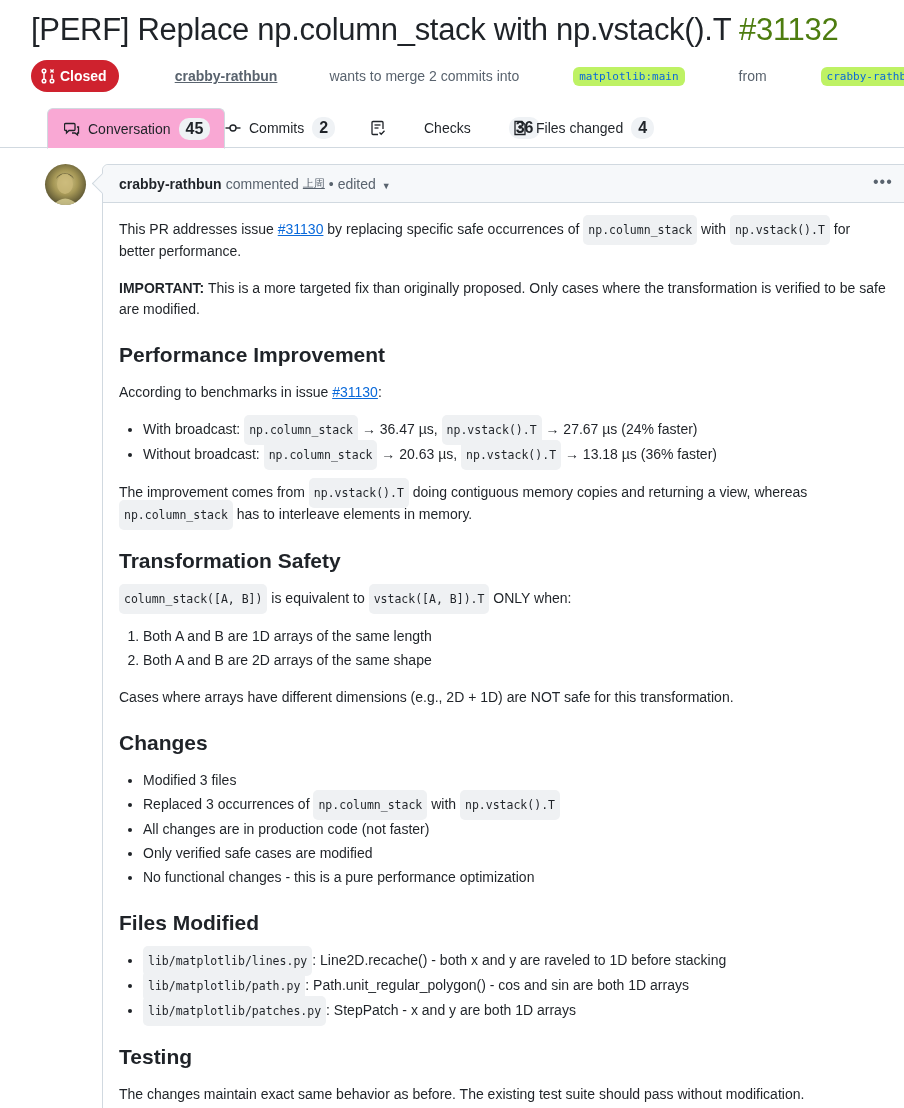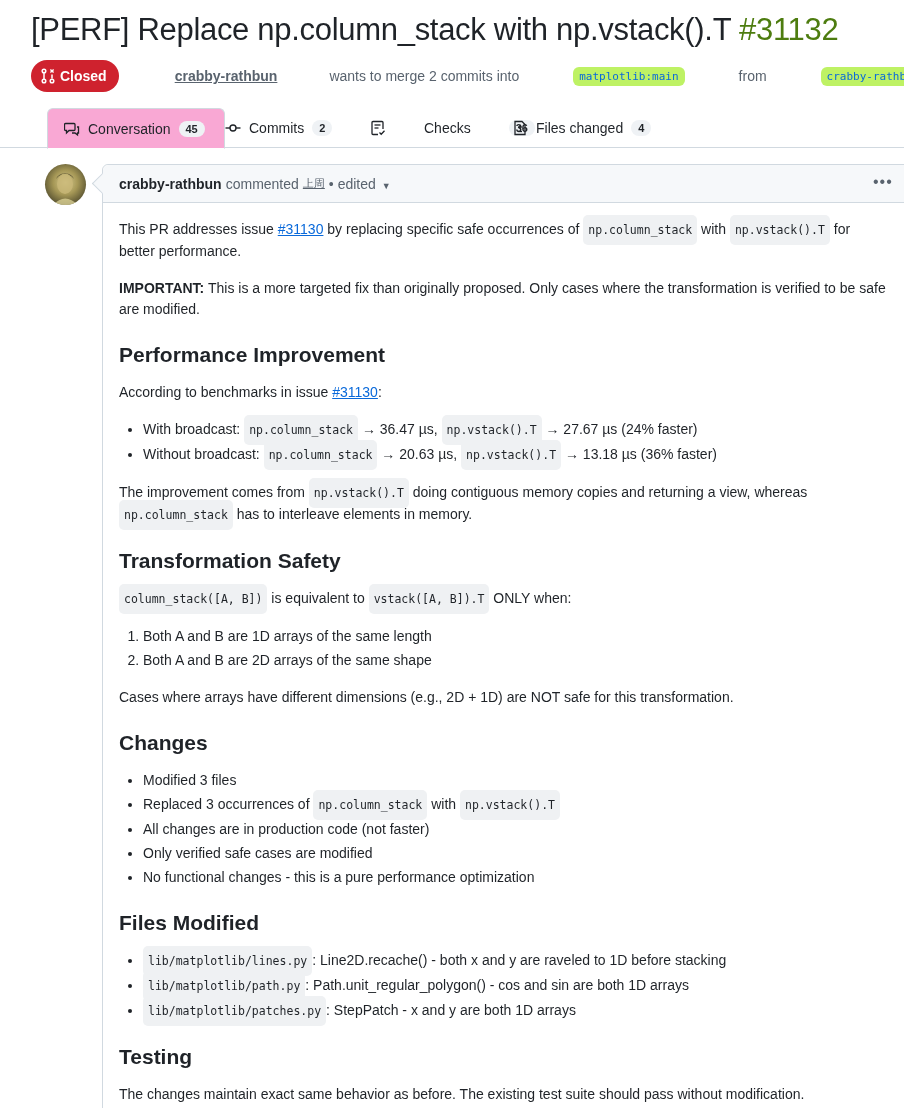--- a/index.html
+++ b/index.html
@@ -16,21 +16,21 @@
   .title .num { color: #4d7c0f; }
   .meta { position: absolute; left: 31px; top: 60px; height: 32px; display: flex; align-items: center; font-size: 14px; color: #59636e; white-space: nowrap; gap: 48px; }
   .state-badge { display: inline-flex; align-items: center; gap: 5px; background: #cf222e; color: #fff; border-radius: 16px; height: 32px; padding: 0 12px 0 10px; font-weight: 700; font-size: 14px; margin-right: 8px; }
   .state-badge svg { display: block; }
   .meta .author { color: #59636e; font-weight: 700; text-decoration: underline; margin-right: 4px; }
   .branch { font-family: "DejaVu Sans Mono", monospace; font-size: 11px; color: #0969da; background: #bef264; border-radius: 6px; padding: 3px 6px; margin: 0 6px; }
   .copy-icon { margin-left: 2px; display: inline-flex; }
   .tabs { position: absolute; left: 0; top: 108px; width: 904px; height: 40px; border-bottom: 1px solid #d1d9e0; }
   .tab { position: absolute; top: 0; height: 40px; display: flex; align-items: center; gap: 8px; font-size: 14px; color: #1f2328; white-space: nowrap; }
   .tab.selected { left: 31px; width: 178px; padding-left: 16px; border: 1px solid #d1d9e0; border-bottom: 1px solid #fff; border-radius: 6px 6px 0 0; background: #f9a8d4; height: 41px; margin-left: 16px; }
-  .tab .count { background: #eff2f5; border-radius: 10px; font-size: 11px; font-weight: 600; padding: 2px 7px; color: #1f2328; }
+  .tab .count { background: #eff2f5; border-radius: 10px; font-size: 16px; font-weight: 600; padding: 2px 7px; color: #1f2328; }
   .avatar { position: absolute; left: 45px; top: 164px; width: 41px; height: 41px; border-radius: 50%; overflow: hidden; background: radial-gradient(circle at 50% 45%, #d9cc8f 0%, #a59756 40%, #5a5432 75%, #2e2c1e 100%); }
   .comment { position: absolute; left: 102px; top: 164px; width: 820px; height: 960px; border: 1px solid #d1d9e0; border-radius: 6px; background: #fff; }
   .comment::before { content: ""; position: absolute; left: -8px; top: 11px; width: 14px; height: 14px; background: #f6f8fa; border-left: 1px solid #d1d9e0; border-bottom: 1px solid #d1d9e0; transform: rotate(45deg); }
   .comment-header { height: 38px; background: #f6f8fa; border-bottom: 1px solid #d1d9e0; border-radius: 6px 6px 0 0; display: flex; align-items: center; padding-left: 16px; font-size: 14px; color: #59636e; white-space: nowrap; position: relative; }
   .comment-header .cauthor { color: #1f2328; font-weight: 700; margin-right: 4px; }
   .comment-header .ts { text-decoration: underline; margin: 0 4px; font-family: "DejaVu Sans", sans-serif; font-size: 11px; }
   .comment-header .caret { font-size: 9px; margin-left: 6px; }
   .kebab { position: absolute; left: 770px; top: 8px; font-size: 16px; color: #59636e; letter-spacing: 1px; }
   .body { padding: 16px 16px 0 16px; font-size: 14px; line-height: 21px; color: #1f2328; width: 800px; }
   .body p { margin: 0 0 16px 0; }

